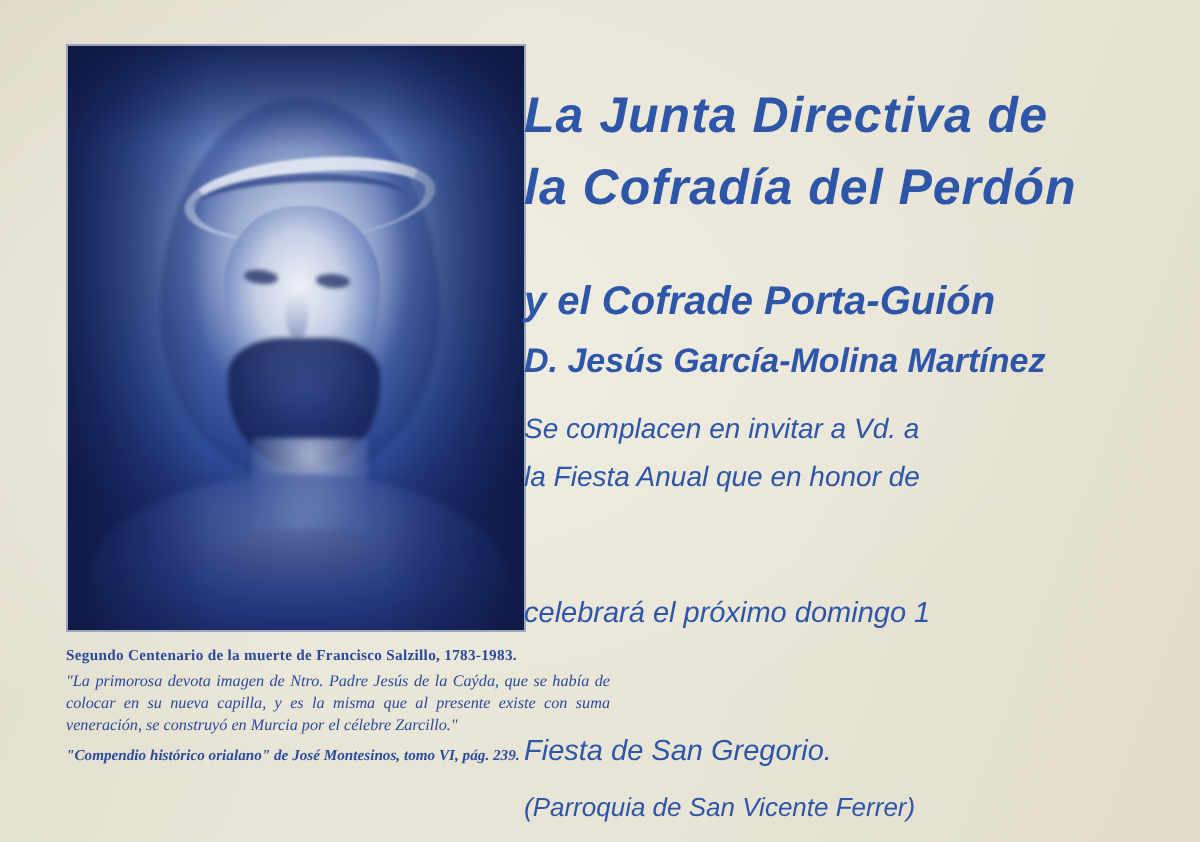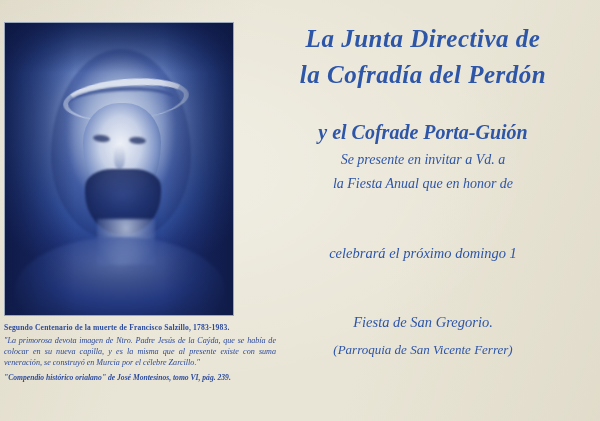--- a/index.html
+++ b/index.html
@@ -26,21 +26,21 @@
     inset: 0;
     background:
       radial-gradient(ellipse at 30% 40%, rgba(255,255,255,0.35) 0%, rgba(255,255,255,0) 60%),
       linear-gradient(110deg, rgba(205,198,175,0.35) 0%, rgba(233,229,214,0) 35%, rgba(233,229,214,0) 65%, rgba(205,198,175,0.30) 100%);
     pointer-events: none;
   }
 
   
   .photo-block {
     position: absolute;
-    left: 4px;
+    left: 33px;
     top: 22px;
     width: 272px;
   }
   .photo {
     position: relative;
     width: 228px;
     height: 292px;
     overflow: hidden;
     background: #2a4f9b;
     border: 1px solid #9aa6bb;
@@ -200,25 +200,24 @@
     line-height: 1.25;
     color: #2b4a9c;
     font-weight: bold;
     font-style: italic;
   }
 
   
   .text-block {
     position: absolute;
     left: 262px;
-    top: 21px;
+    top: 40px;
     width: 322px;
-    text-align: center;
     color: #2d55a8;
-    font-family: Liberation Serif, serif;
+    font-family: Liberation Sans, sans-serif;
   }
   .line {
     font-style: italic;
     color: #2d55a8;
     white-space: nowrap;
   }
   .l-head1 {
     font-size: 25px;
     font-weight: bold;
     letter-spacing: 0.02em;
@@ -290,19 +289,20 @@
 
     <div class="caption-title">Segundo Centenario de la muerte de Francisco Salzillo, 1783-1983.</div>
     <div class="caption-body">"La primorosa devota imagen de Ntro. Padre Jesús de la Caýda, que se había de colocar en su nueva capilla, y es la misma que al presente existe con suma veneración, se construyó en Murcia por el célebre Zarcillo."</div>
     <div class="caption-source">"Compendio histórico orialano" de José Montesinos, tomo VI, pág. 239.</div>
   </div>
 
   <div class="text-block">
     <div class="line l-head1">La Junta Directiva de</div>
     <div class="line l-head2">la Cofradía del Perdón</div>
     <div class="line l-sub1">y el Cofrade Porta-Guión</div>
-    <div class="line l-body">Se presente en invitar a Vd. a</div>
+    <div class="line l-sub2">D. Jesús García-Molina Martínez</div>
+    <div class="line l-body">Se complacen en invitar a Vd. a</div>
     <div class="line l-body">la Fiesta Anual que en honor de</div>
     <div class="line l-body2">celebrará el próximo domingo 1</div>
     <div class="line l-body2">Fiesta de San Gregorio.</div>
     <div class="line l-paren">(Parroquia de San Vicente Ferrer)</div>
   </div>
 </div>
 
 </body></html>

